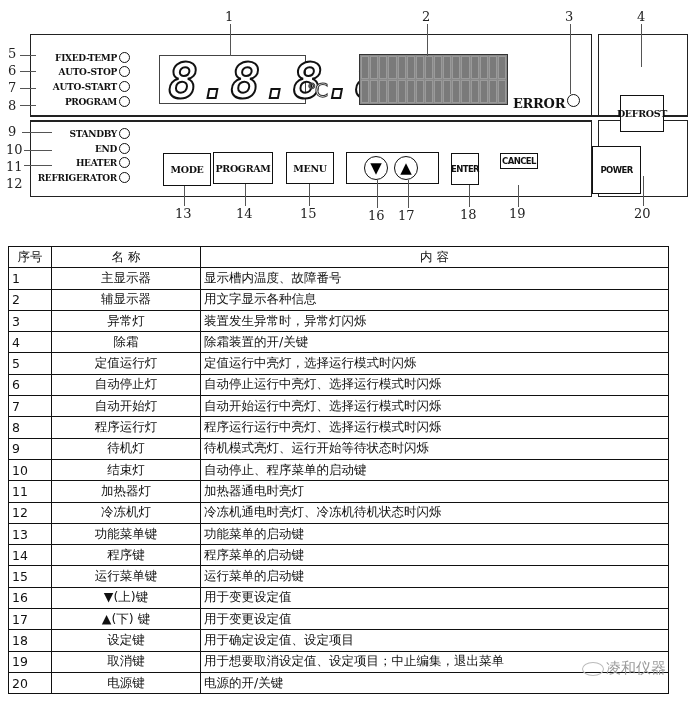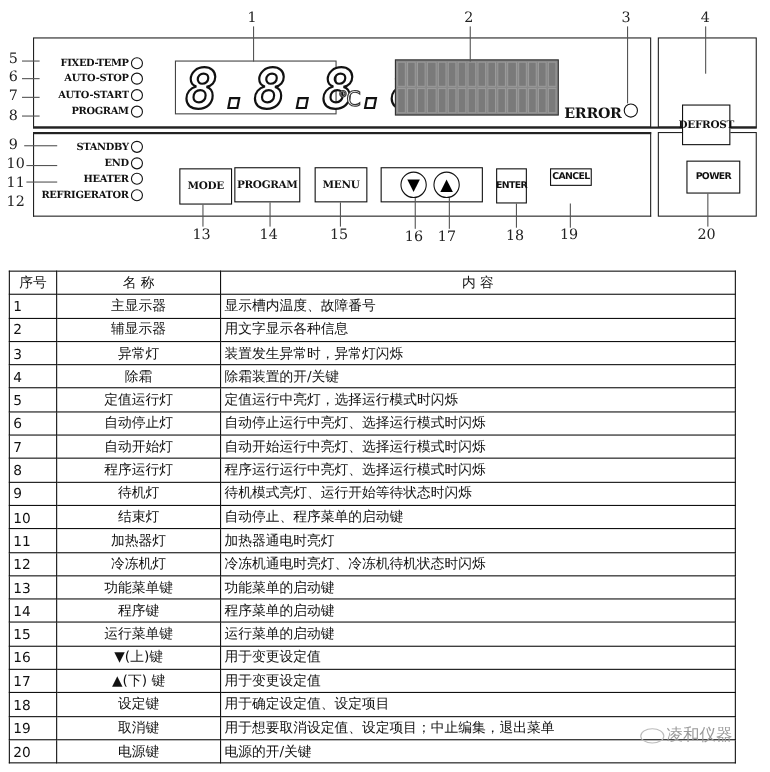--- a/index.html
+++ b/index.html
@@ -148,21 +148,21 @@
   </div>
   <div class="arrow-btn" style="left:394px; top:156px;">
     <span>▲</span>
   </div>
   <div class="key cond" style="left:451px; top:153px; width:28px; height:32px;">
     <span>ENTER</span>
   </div>
   <div class="key cond" style="left:500px; top:153px; width:38px; height:16px;">
     <span>CANCEL</span>
   </div>
-  <div class="key cond" style="left:592px; top:146px; width:49px; height:30px;margin-left:32px;">
+  <div class="key cond" style="left:592px; top:146px; width:49px; height:48px;">
     <span>POWER</span>
   </div>
 
   <span class="callout-num" style="left:225px; top:9px;">1</span>
   <div class="leader" style="left:230px; top:24px; width:1px; height:32px;"></div>
   <span class="callout-num" style="left:422px; top:9px;">2</span>
   <div class="leader" style="left:427px; top:24px; width:1px; height:32px;"></div>
   <span class="callout-num" style="left:565px; top:9px;">3</span>
   <div class="leader" style="left:570px; top:24px; width:1px; height:70px;"></div>
   <span class="callout-num" style="left:637px; top:9px;">4</span>

